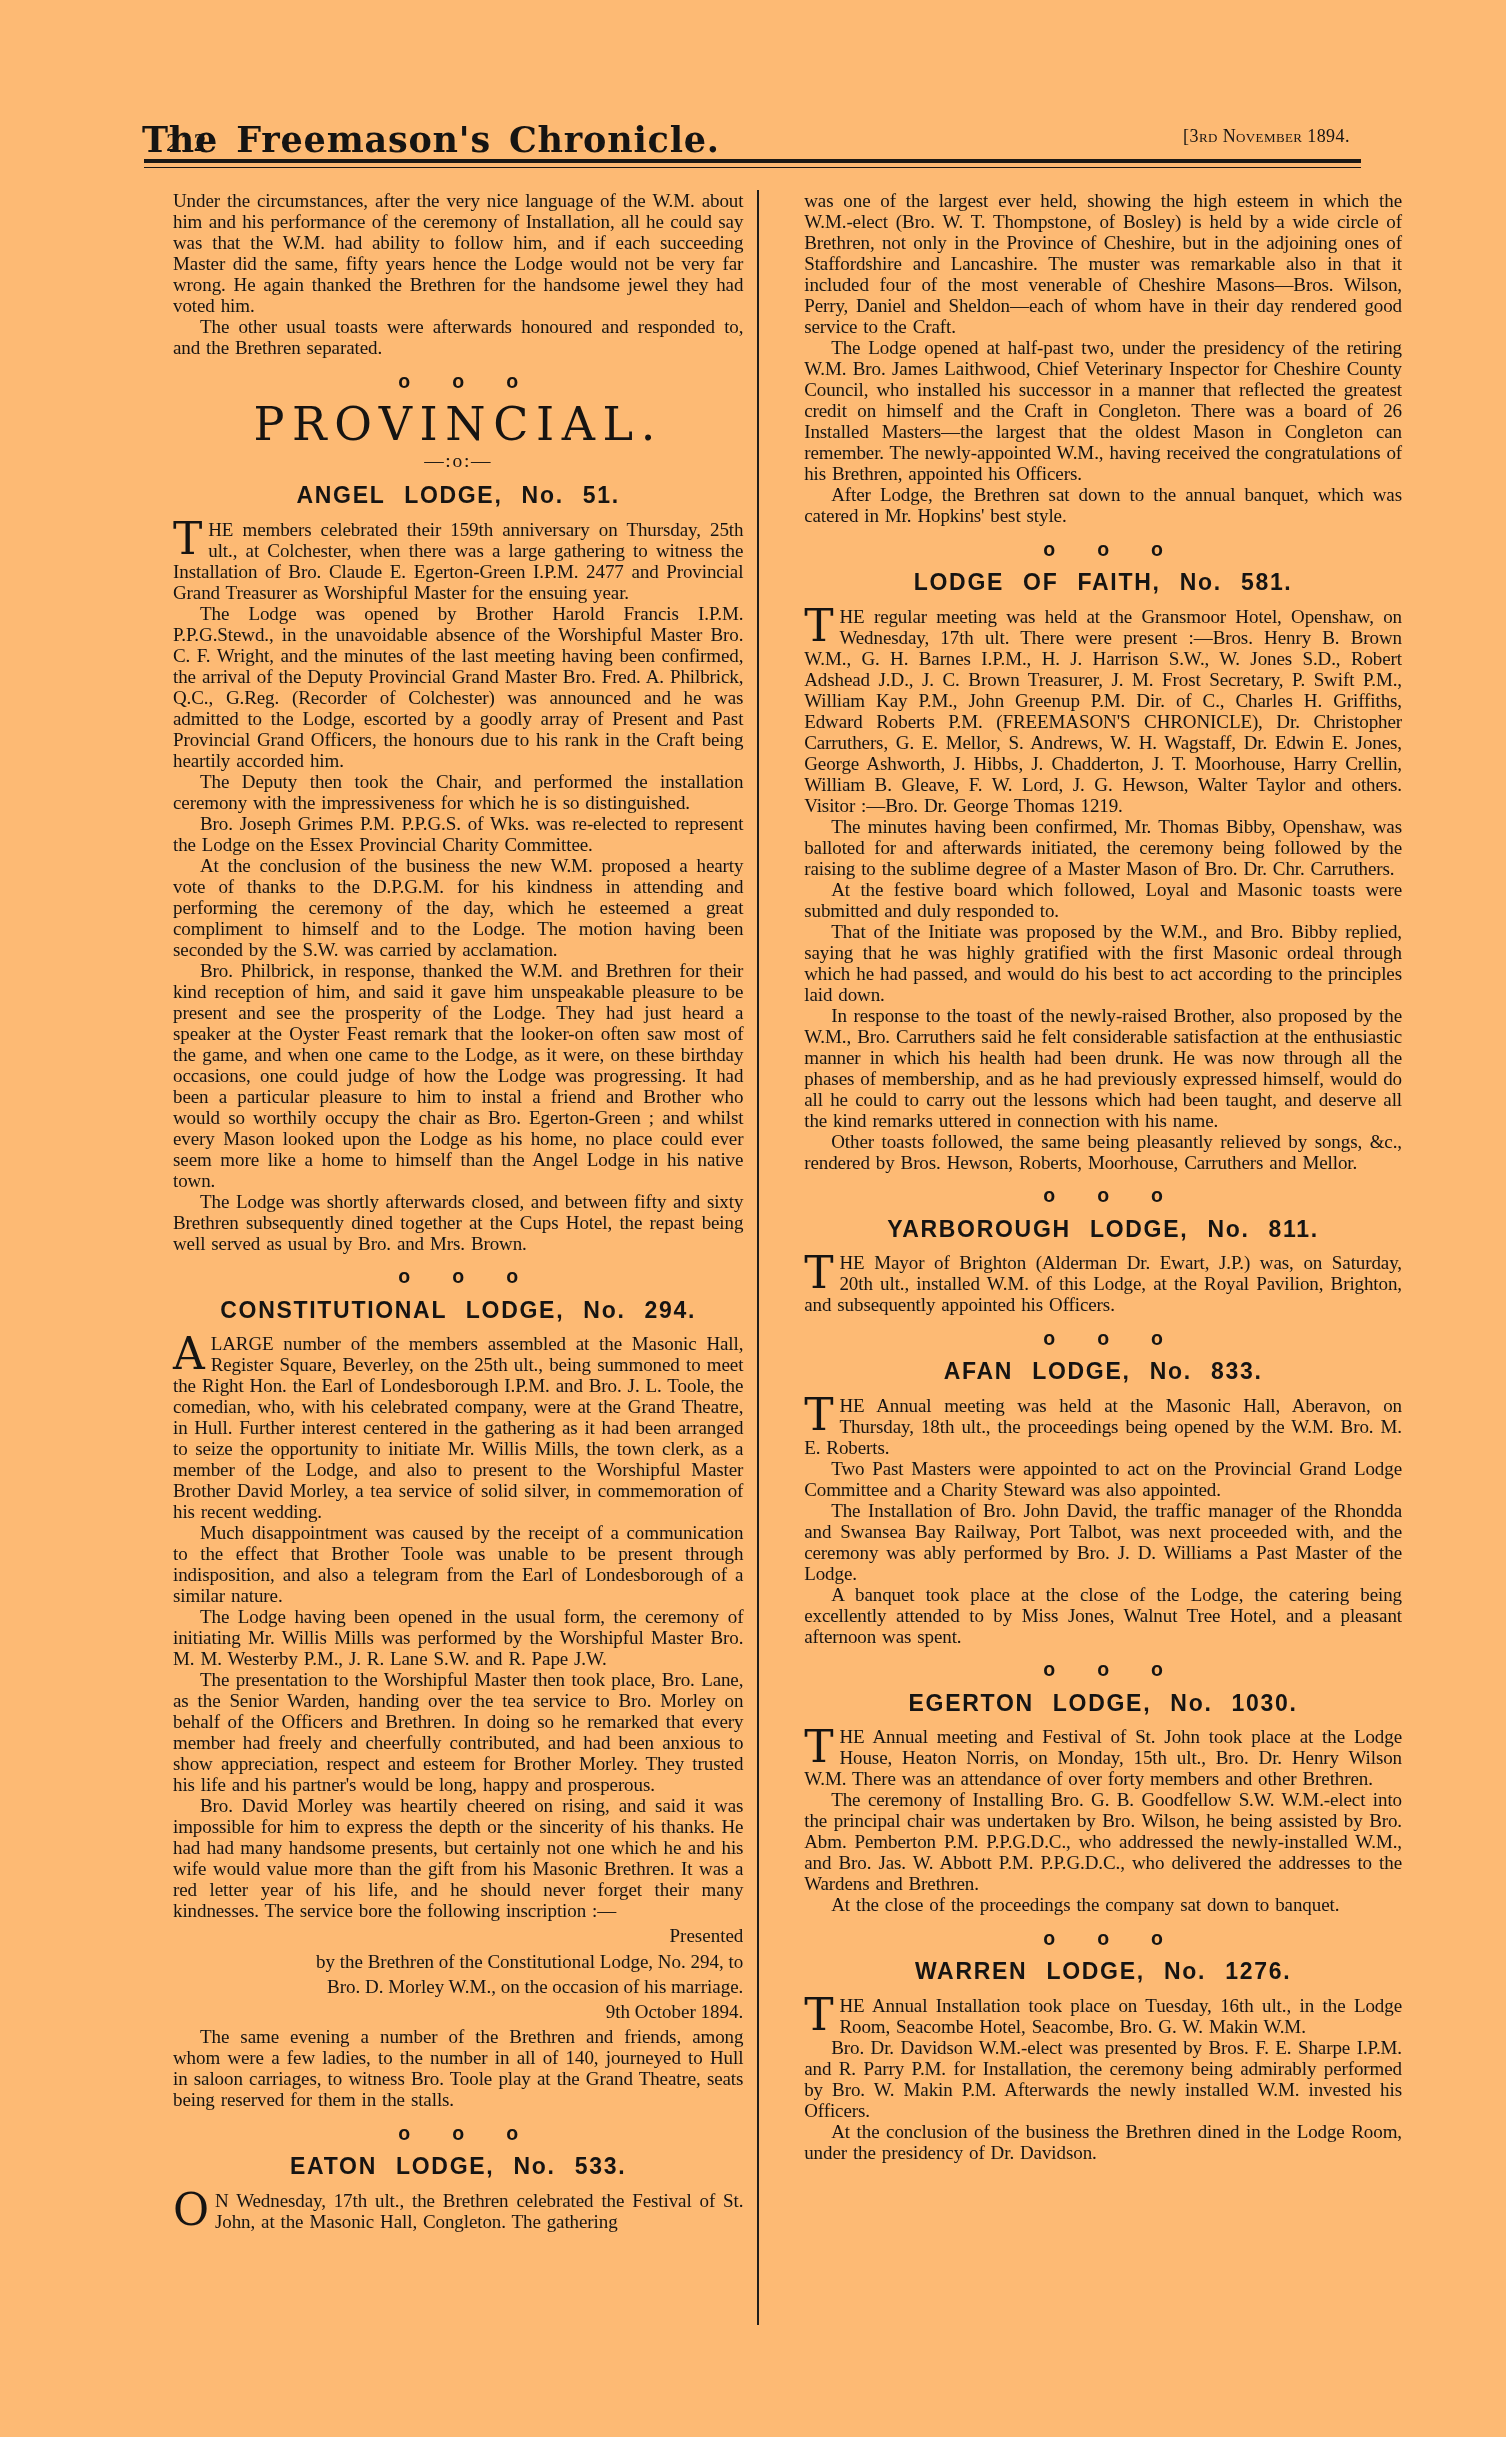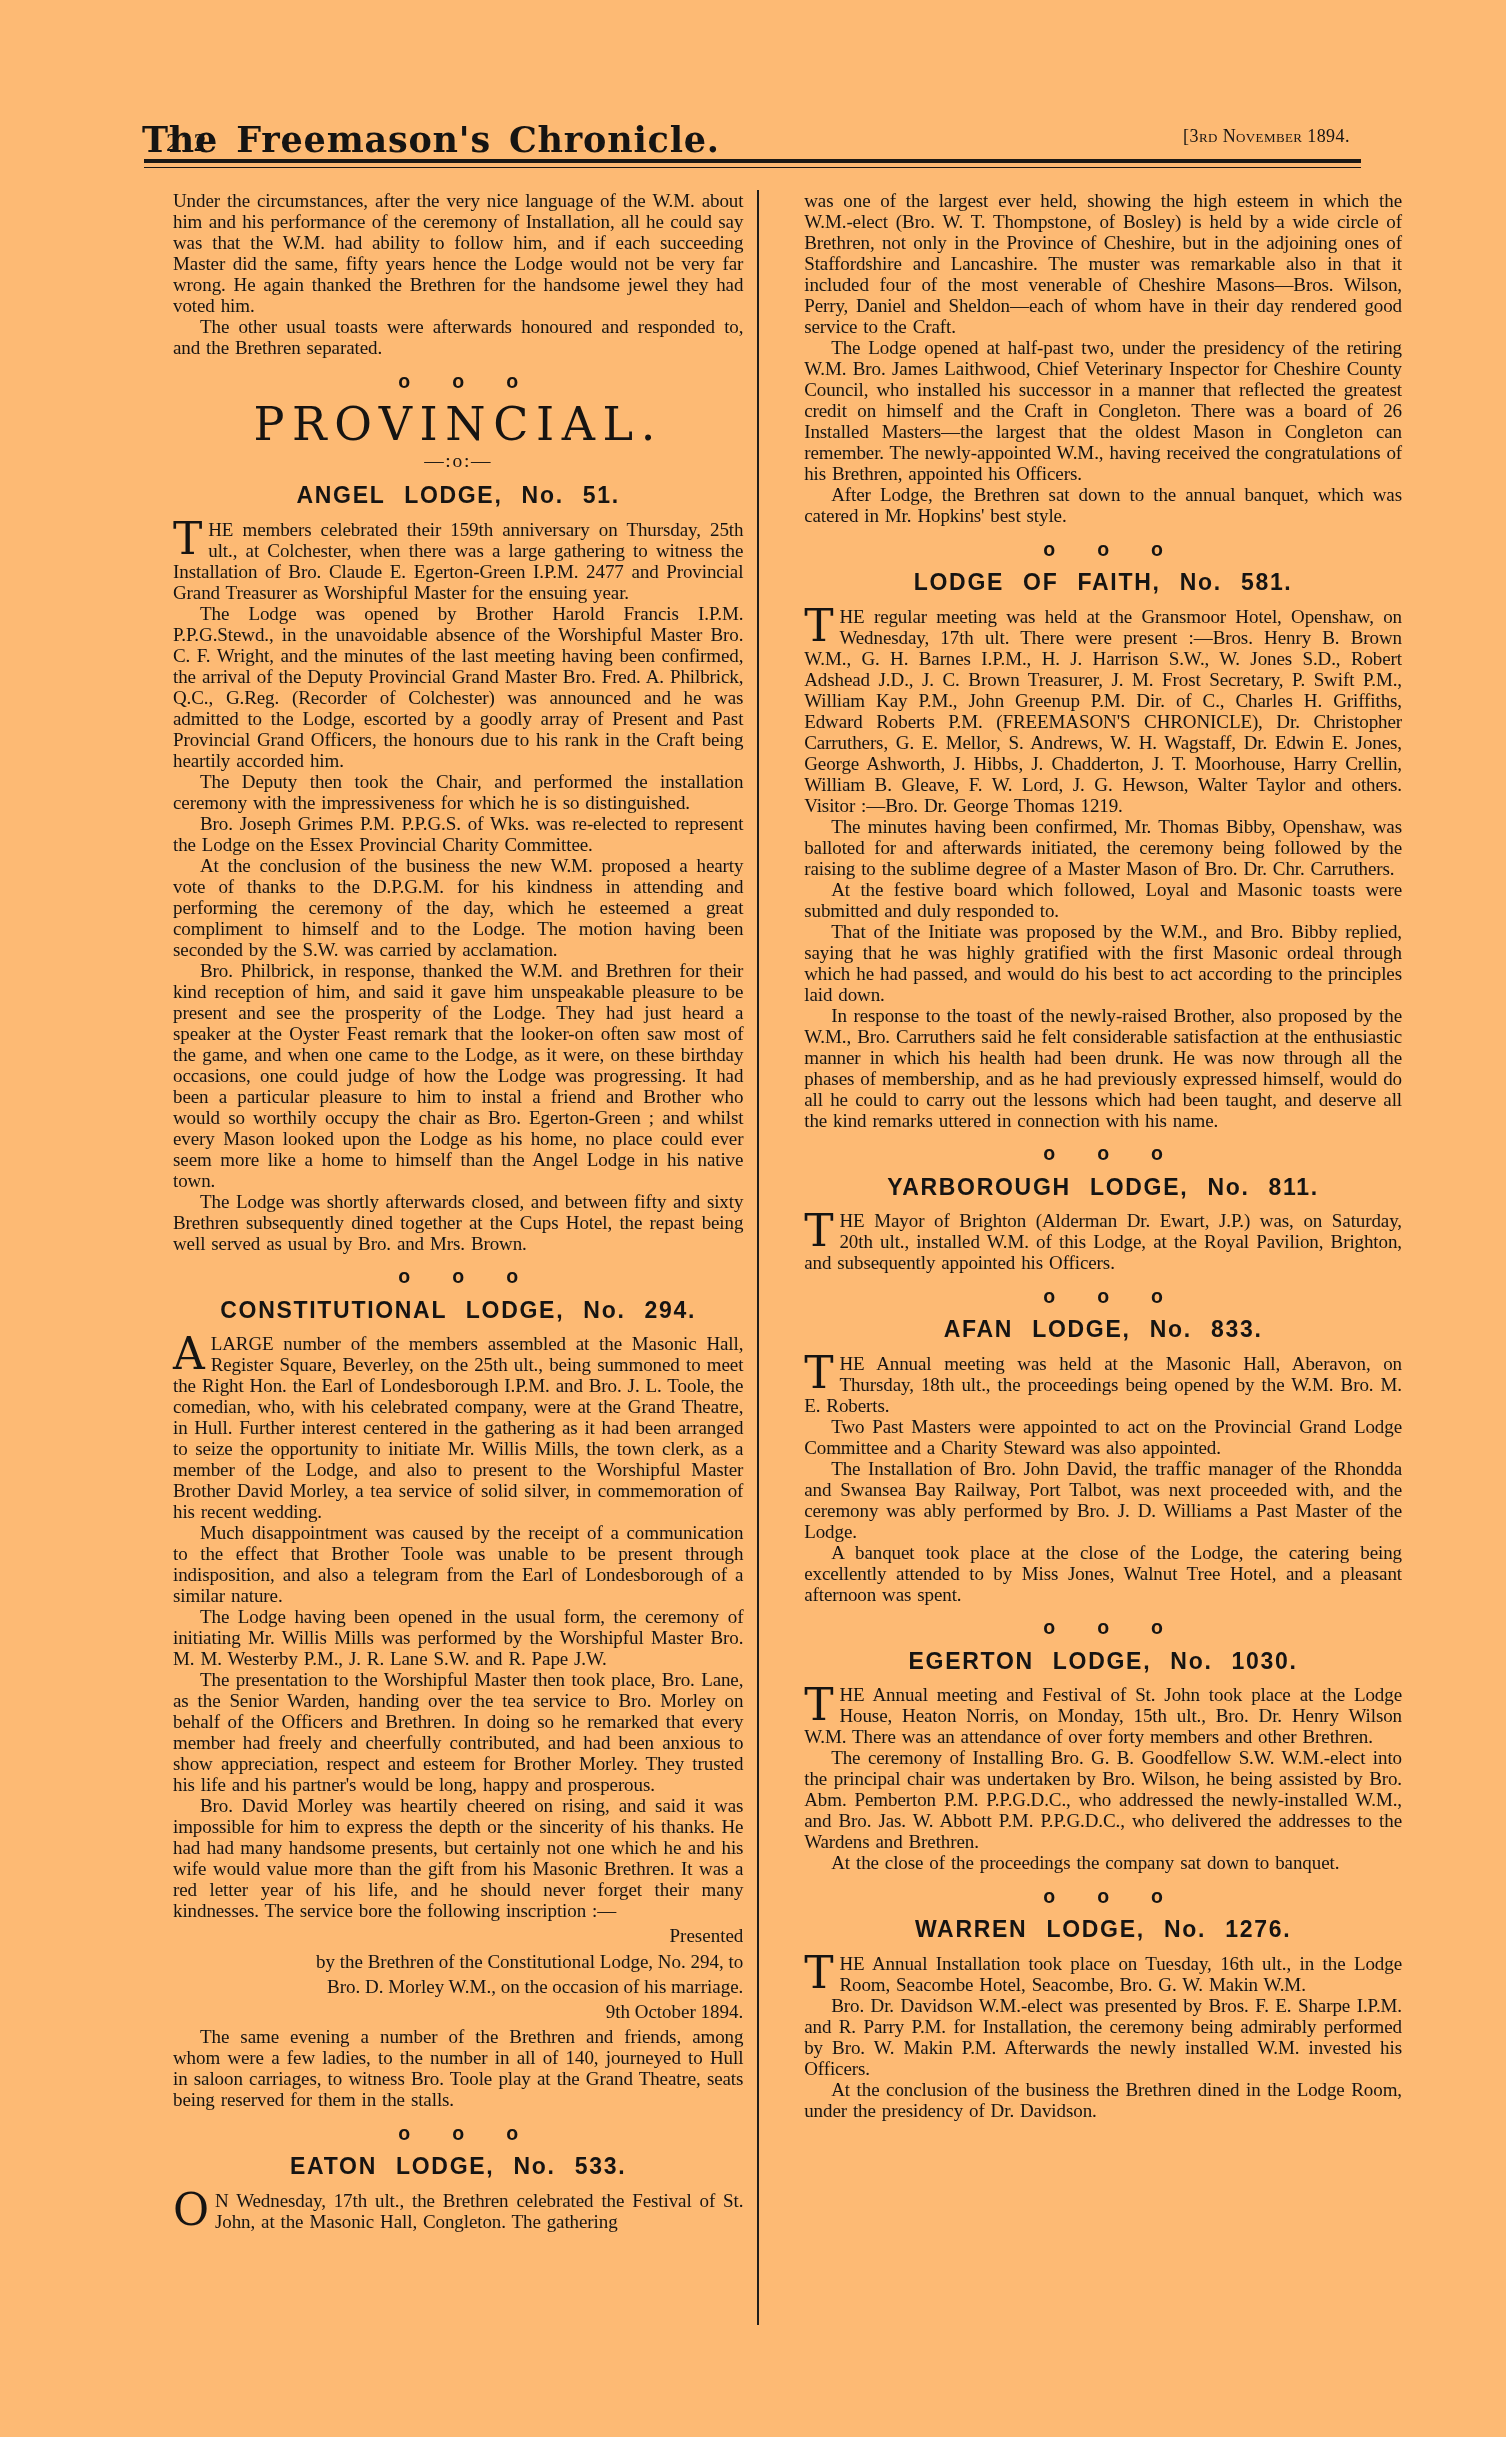--- a/index.html
+++ b/index.html
@@ -132,20 +132,21 @@
           <span>o</span>
           <span>o</span>
           <span>o</span>
         </div>
         <div class="lodge-heading">LODGE OF FAITH, No. 581.</div>
         <div class="para"><span class="initial">T</span><span>HE regular meeting was held at the Gransmoor Hotel, Openshaw, on Wednesday, 17th ult.  There were present :—Bros. Henry B. Brown W.M., G. H. Barnes I.P.M., H. J. Harrison S.W., W. Jones S.D., Robert Adshead J.D., J. C. Brown Treasurer, J. M. Frost Secretary, P. Swift P.M., William Kay P.M., John Greenup P.M. Dir. of C., Charles H. Griffiths, Edward Roberts P.M. (FREEMASON'S CHRONICLE), Dr. Christopher Carruthers, G. E. Mellor, S. Andrews, W. H. Wagstaff, Dr. Edwin E. Jones, George Ashworth, J. Hibbs, J. Chadderton, J. T. Moorhouse, Harry Crellin, William B. Gleave, F. W. Lord, J. G. Hewson, Walter Taylor and others. Visitor :—Bro. Dr. George Thomas 1219.</span></div>
         <div class="para indent">The minutes having been confirmed, Mr. Thomas Bibby, Openshaw, was balloted for and afterwards initiated, the ceremony being followed by the raising to the sublime degree of a Master Mason of Bro. Dr. Chr. Carruthers.</div>
         <div class="para indent">At the festive board which followed, Loyal and Masonic toasts were submitted and duly responded to.</div>
         <div class="para indent">That of the Initiate was proposed by the W.M., and Bro. Bibby replied, saying that he was highly gratified with the first Masonic ordeal through which he had passed, and would do his best to act according to the principles laid down.</div>
         <div class="para indent">In response to the toast of the newly-raised Brother, also proposed by the W.M., Bro. Carruthers said he felt considerable satisfaction at the enthusiastic manner in which his health had been drunk.  He was now through all the phases of membership, and as he had previously expressed himself, would do all he could to carry out the lessons which had been taught, and deserve all the kind remarks uttered in connection with his name.</div>
+        <div class="para indent">Other toasts followed, the same being pleasantly relieved by songs, &amp;c., rendered by Bros. Hewson, Roberts, Moorhouse, Carruthers and Mellor.</div>
         <div class="sep">
           <span>o</span>
           <span>o</span>
           <span>o</span>
         </div>
         <div class="lodge-heading">YARBOROUGH LODGE, No. 811.</div>
         <div class="para"><span class="initial">T</span><span>HE Mayor of Brighton (Alderman Dr. Ewart, J.P.) was, on Saturday, 20th ult., installed W.M. of this Lodge, at the Royal Pavilion, Brighton, and subsequently appointed his Officers.</span></div>
         <div class="sep">
           <span>o</span>
           <span>o</span>

